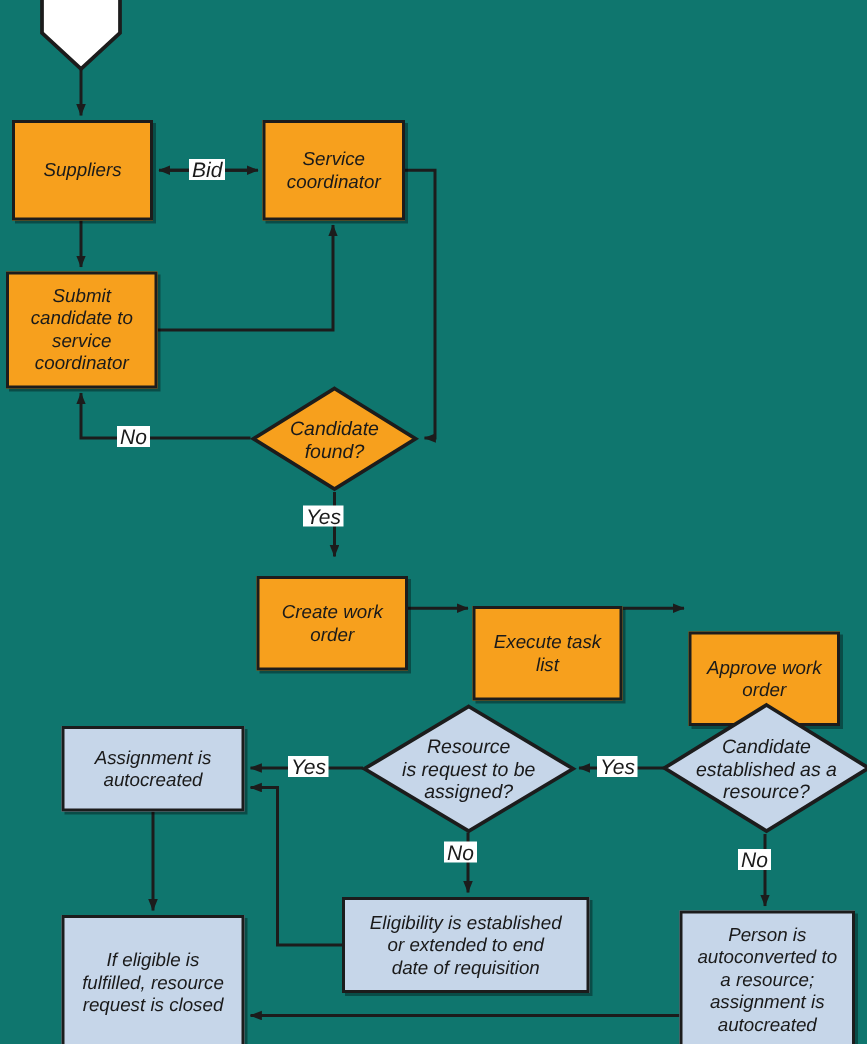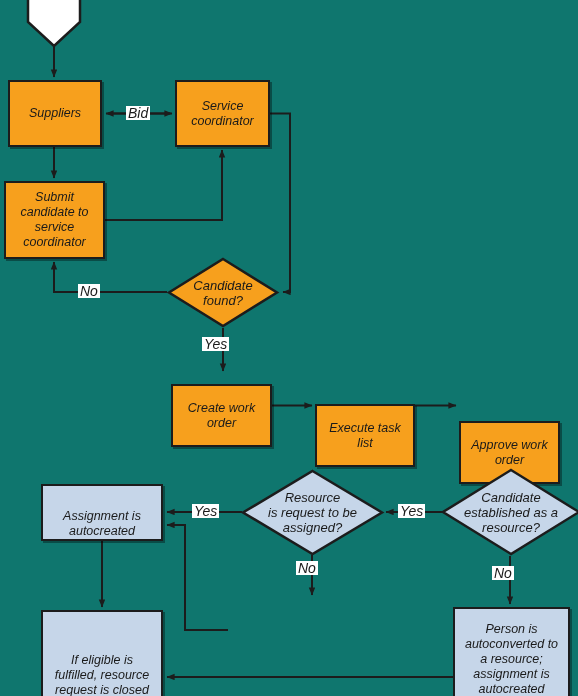--- a/index.html
+++ b/index.html
@@ -43,21 +43,20 @@
     display: block;
     width: 100%;
     padding: 0 3px;
     white-space: pre-line;
   }
   .proc-orange {
     background: #f7a01d;
   }
   .proc-blue {
     background: #c6d6e9;
-    align-items: flex-end;
   }
   .shadow {
     box-shadow: 2px 2px 0 rgba(0,0,0,0.35);
   }
   .diamond-wrap {
     position: absolute;
     z-index: 2;
   }
   .diamond-wrap svg {
     position: absolute;
@@ -182,20 +181,25 @@
   <div class="node proc-orange shadow" style="left:459px; top:374px; width:101px; height:63px;margin-top:47px;">
     <span class="lbl">Approve work
 order</span>
   </div>
 
   <div class="node proc-blue shadow" style="left:41px; top:484px; width:122px; height:57px;">
     <span class="lbl">Assignment is
 autocreated</span>
   </div>
 
+  <div class="node proc-blue shadow" style="left:228px; top:598px; width:165px; height:64px;">
+    <span class="lbl">Eligibility is established
+or extended to end
+date of requisition</span>
+  </div>
 
   <div class="node proc-blue shadow" style="left:453px; top:607px; width:117px; height:92px;">
     <span class="lbl">Person is
 autoconverted to
 a resource;
 assignment is
 autocreated</span>
   </div>
 
   <div class="node proc-blue shadow" style="left:41px; top:610px; width:122px; height:90px;">

